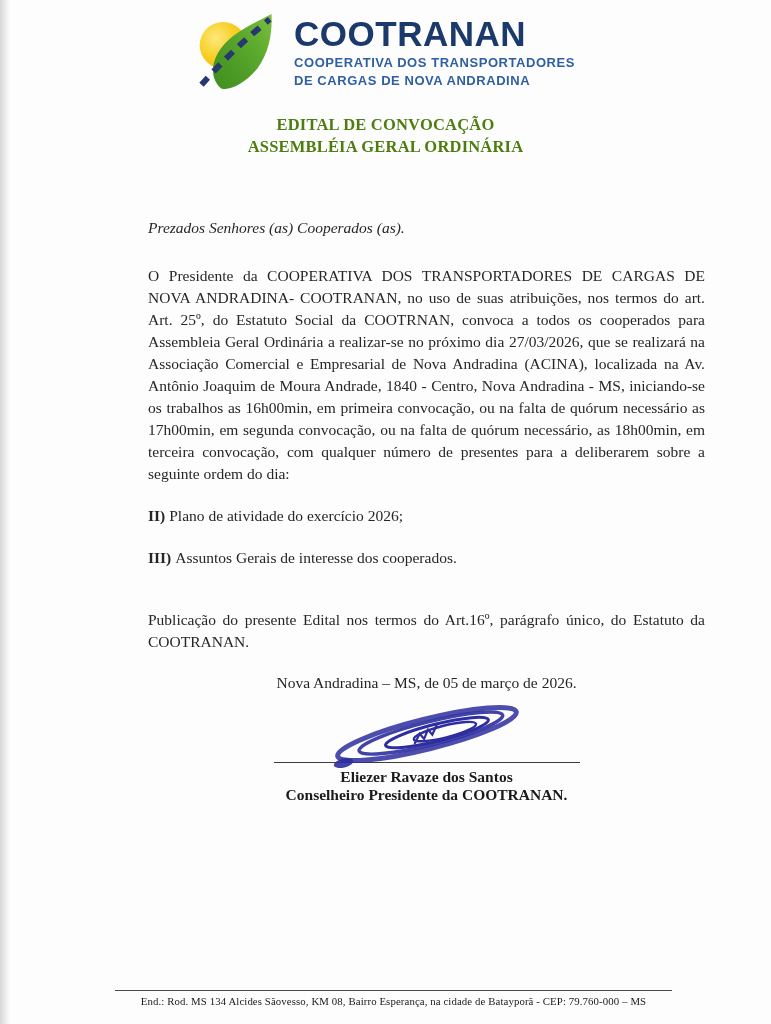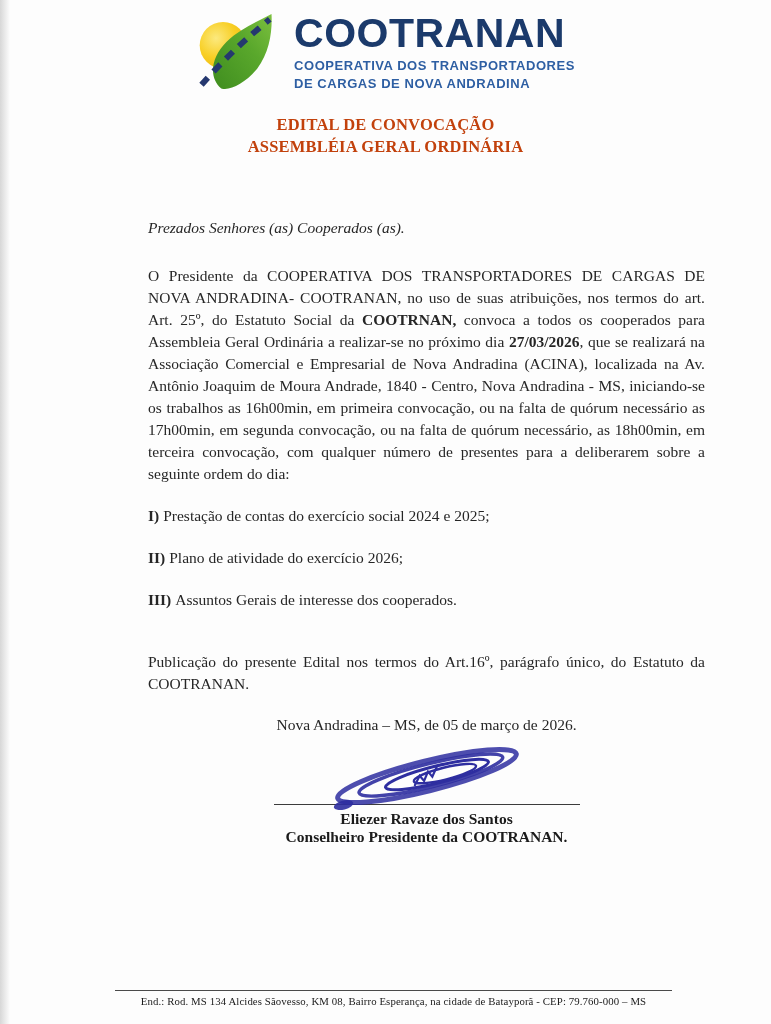--- a/index.html
+++ b/index.html
@@ -23,44 +23,44 @@
   }
   
   .logo-block{
     display:flex;justify-content:center;align-items:center;
     padding-top:13px;gap:8px;
   }
   .logo-mark{flex:0 0 auto;line-height:0;}
   .logo-text{display:flex;flex-direction:column;}
   .wordmark{
     font-family:"Liberation Sans", sans-serif;
-    font-weight:700;font-size:41px;line-height:1;
+    font-weight:700;font-size:35px;line-height:1;
     color:#1b3a6b;letter-spacing:0.5px;
   }
   .logo-sub{
     font-family:"Liberation Sans", sans-serif;
     font-weight:700;font-size:13px;line-height:1.35;
     color:#2e5fa3;letter-spacing:0.55px;margin-top:3px;
   }
   
   .title-block{
     text-align:center;margin-top:22px;
     font-weight:700;font-size:16.5px;line-height:1.35;
-    color:#c2410c;letter-spacing:0.2px;
+    color:#4d7c0f;letter-spacing:0.2px;
   }
   
   .content{padding:0 66px 0 148px;font-size:15.5px;color:#262626;}
   .salutation{margin-top:60px;font-style:italic;}
   .para{margin-top:28px;text-align:justify;line-height:22px;}
   .agenda-item{margin-top:20px;line-height:22px;}
   .agenda-item:first-of-type{margin-top:27px;}
   .agenda-marker{font-weight:700;margin-right:4px;}
   .closing{margin-top:40px;text-align:justify;line-height:22px;}
   .dateline{margin-top:21px;text-align:center;}
-  b.inline-bold{font-weight:700;}
+  b.inline-bold{font-weight:400;}
   
   .sig-block{margin-top:4px;text-align:center;}
   .sig-scribble{display:block;margin:0 auto -8px auto;}
   .sig-line{width:306px;margin:0 auto;border-top:1.4px solid #3c3c3c;height:0;}
   .sig-name{font-weight:700;font-size:15.5px;margin-top:5px;color:#1b1b1b;}
   .sig-role{font-weight:700;font-size:15.5px;color:#1b1b1b;}
   
   .footer{
     position:absolute;left:115px;width:557px;bottom:17px;
     border-top:1.2px solid #4a4a4a;
@@ -107,21 +107,20 @@
   <div class="title-block">
     <div>EDITAL DE CONVOCAÇÃO</div>
     <div>ASSEMBLÉIA GERAL ORDINÁRIA</div>
   </div>
 
   <div class="content">
     <div class="salutation">Prezados Senhores (as) Cooperados (as).</div>
 
     <div class="para"><span>O Presidente da COOPERATIVA DOS TRANSPORTADORES DE CARGAS DE NOVA ANDRADINA- COOTRANAN, no uso de suas atribuições, nos termos do art. Art. 25º, do Estatuto Social da </span><b class="inline-bold">COOTRNAN,</b><span> convoca a todos os cooperados para Assembleia Geral Ordinária a realizar-se no próximo dia </span><b class="inline-bold">27/03/2026</b><span>, que se realizará na Associação Comercial e Empresarial de Nova Andradina (ACINA), localizada na Av. Antônio Joaquim de Moura Andrade, 1840 - Centro, Nova Andradina - MS, iniciando-se os trabalhos as 16h00min, em primeira convocação, ou na falta de quórum necessário as 17h00min, em segunda convocação, ou na falta de quórum necessário, as 18h00min, em terceira convocação, com qualquer número de presentes para a deliberarem sobre a seguinte ordem do dia:</span></div>
 
-    <div class="agenda-item"><span class="agenda-marker">I)</span><span>Prestação de contas do exercício social 2024 e 2025;</span></div>
     <div class="agenda-item"><span class="agenda-marker">II)</span><span>Plano de atividade do exercício 2026;</span></div>
     <div class="agenda-item"><span class="agenda-marker">III)</span><span>Assuntos Gerais de interesse dos cooperados.</span></div>
 
     <div class="closing">Publicação do presente Edital nos termos do Art.16º, parágrafo único, do Estatuto da COOTRANAN.</div>
 
     <div class="dateline">Nova Andradina – MS, de 05 de março de 2026.</div>
 
     <div class="sig-block">
       <svg class="sig-scribble" width="240" height="74" viewBox="0 0 240 74" xmlns="http://www.w3.org/2000/svg">
         <g transform="rotate(-14 120 38)" stroke="#2e2ea0" fill="none" stroke-linecap="round">

